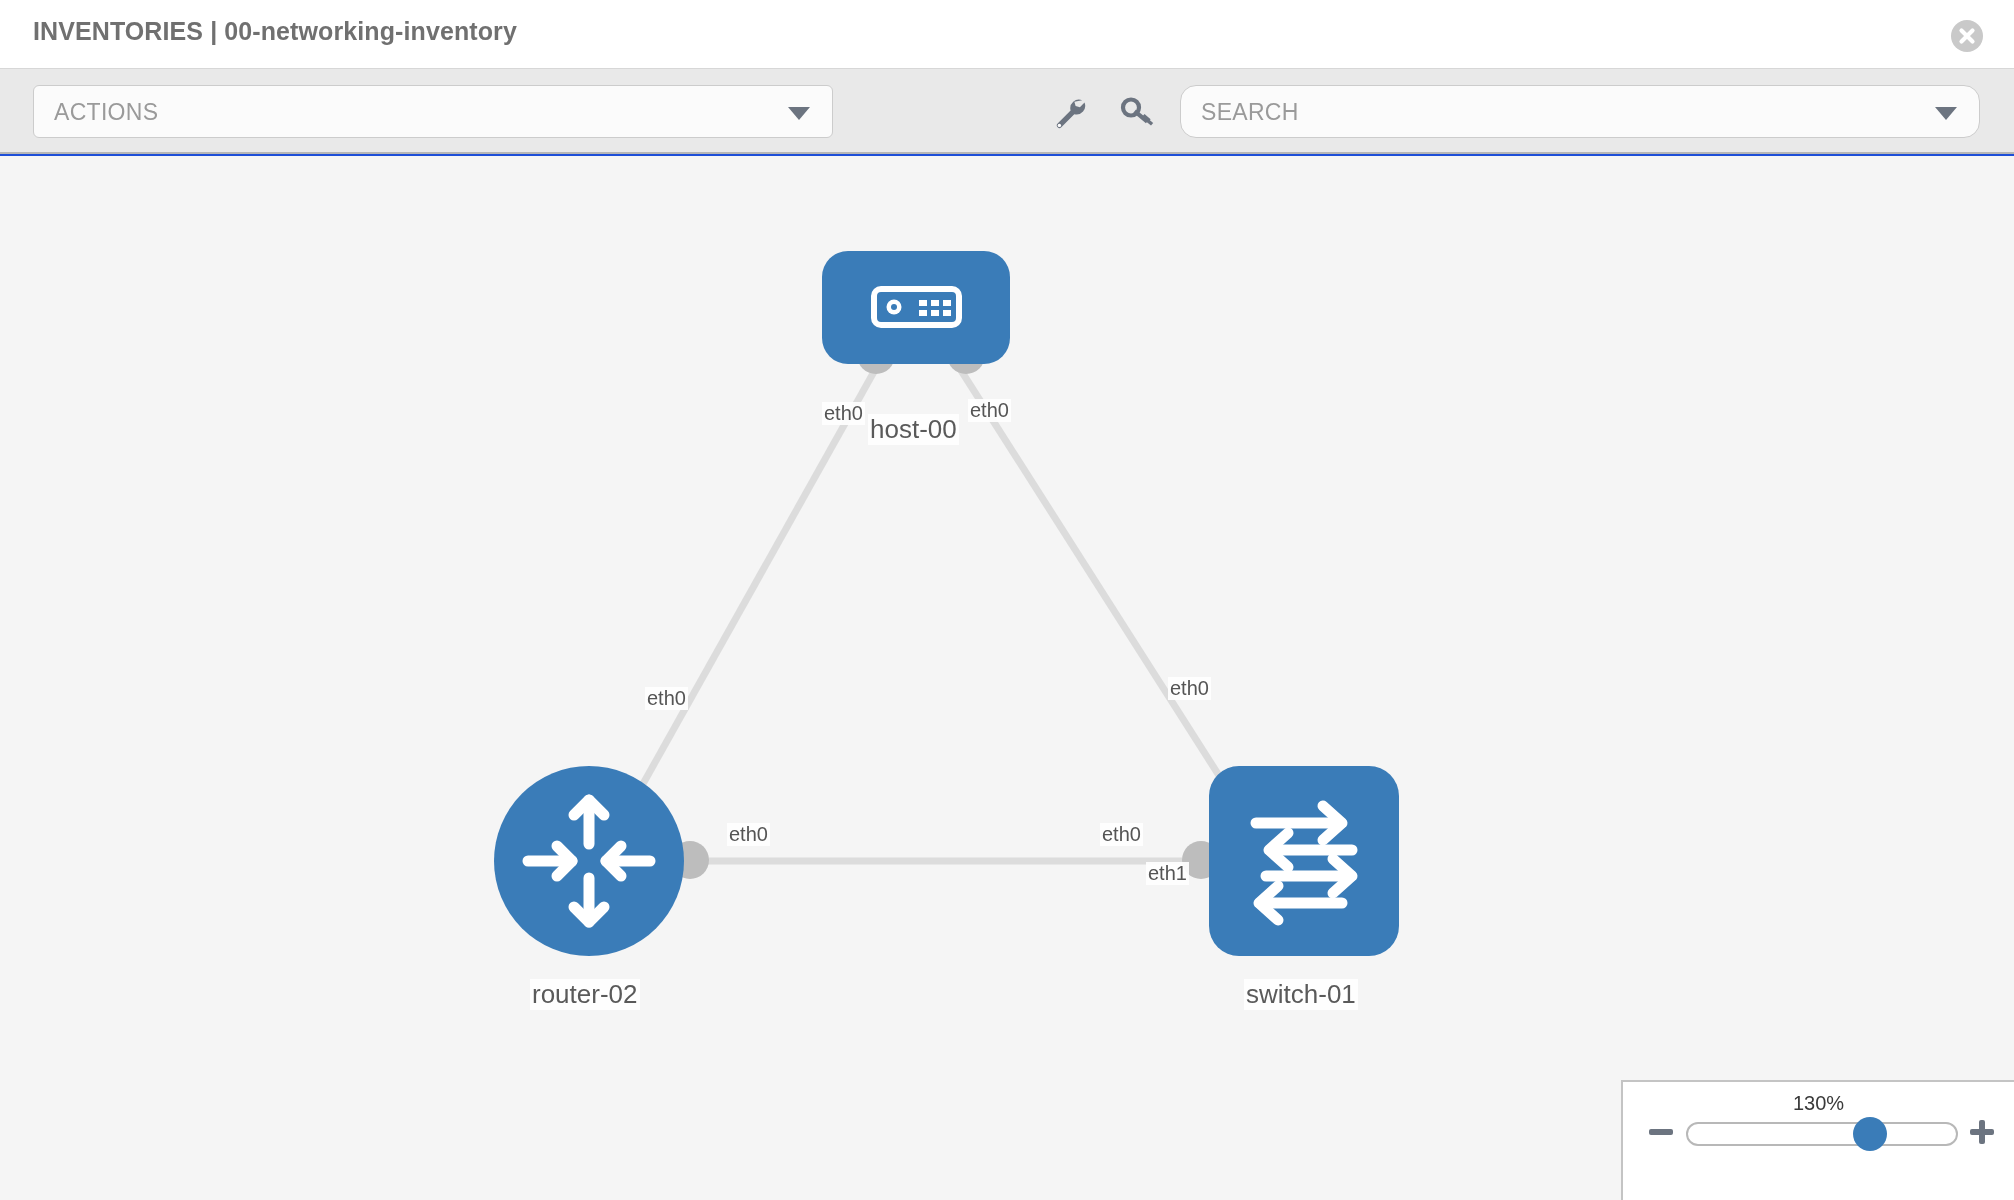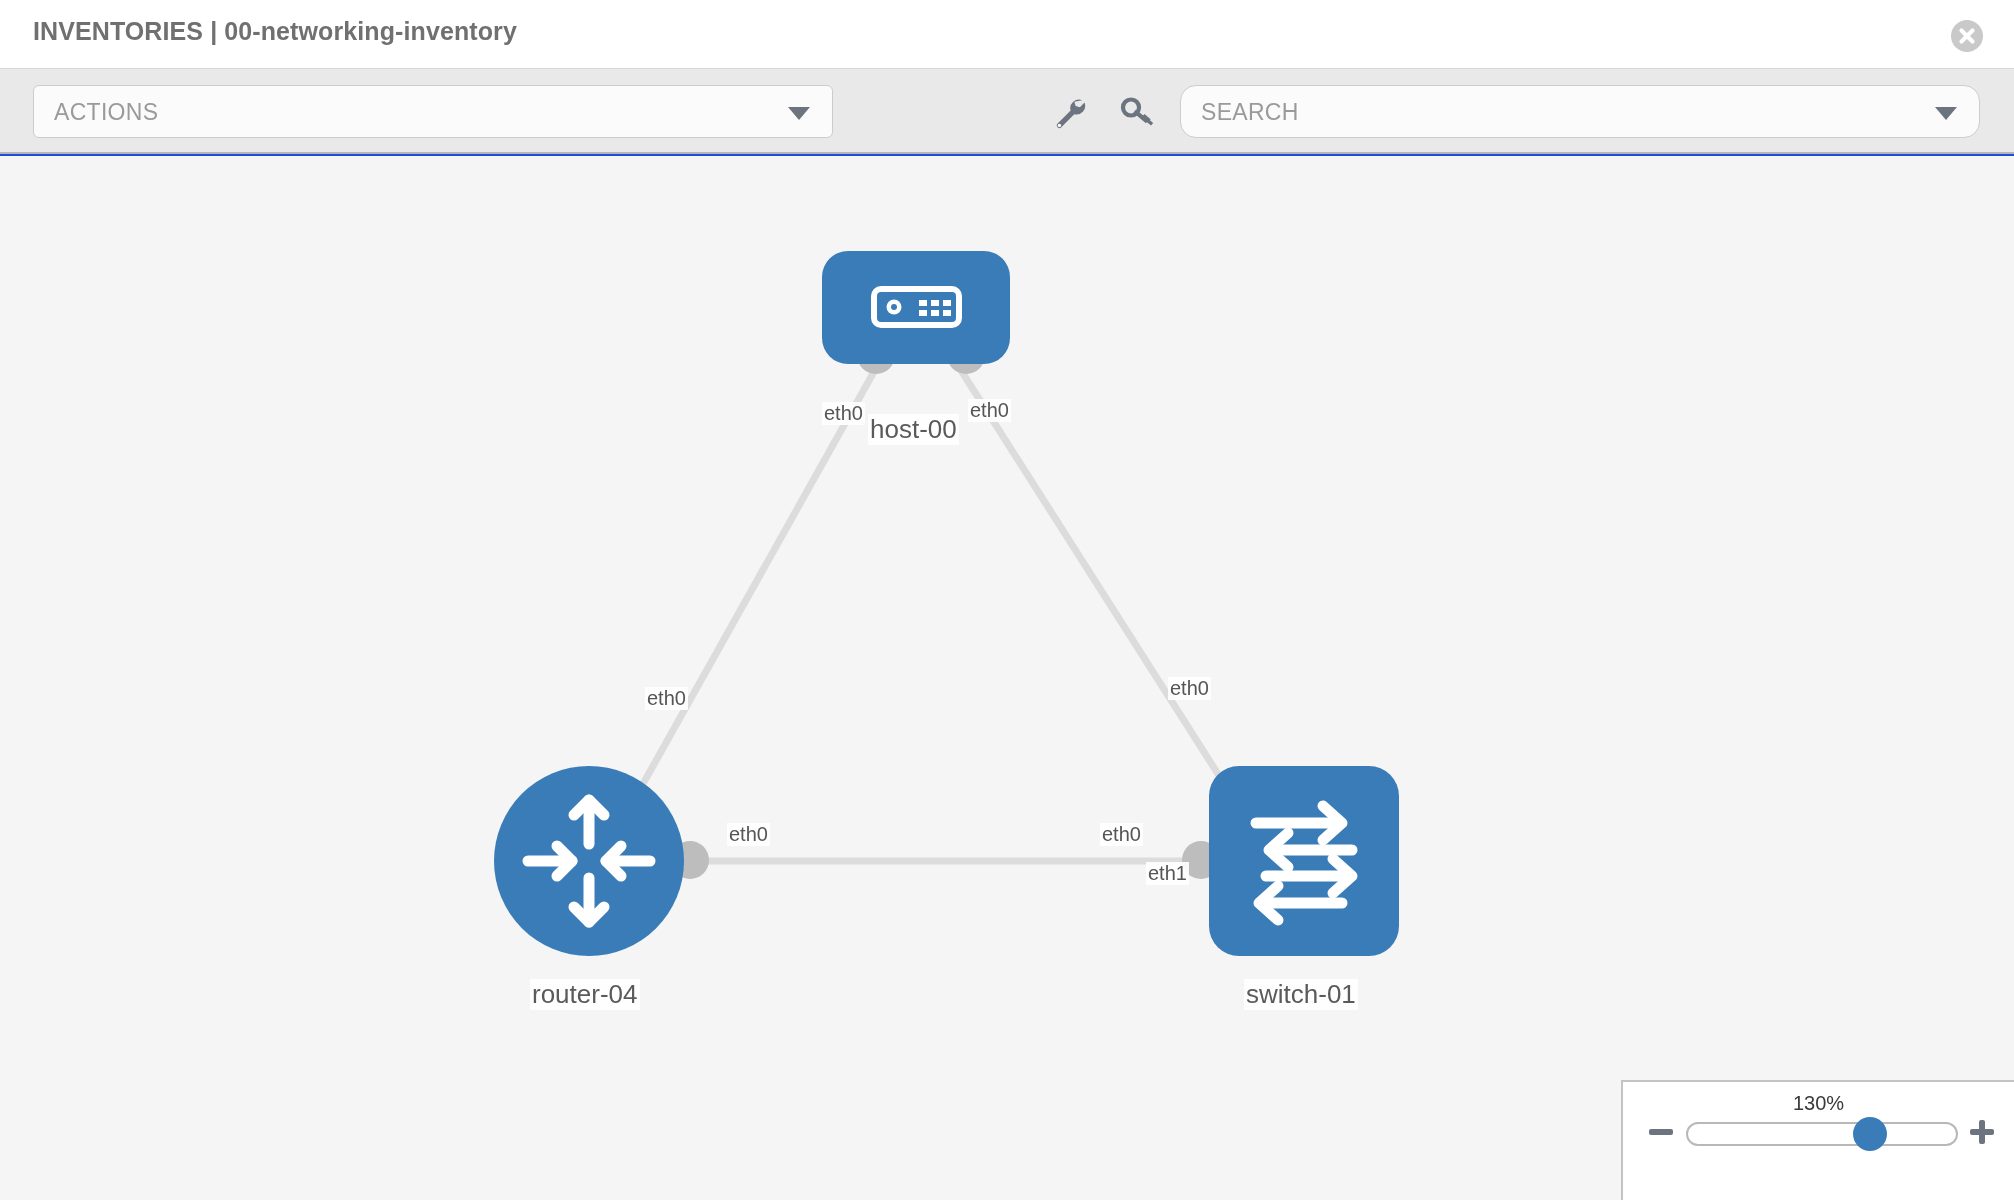--- a/index.html
+++ b/index.html
@@ -332,21 +332,21 @@
 
             <path d="M34 95 L78 95"></path>
             <path d="M63 80 L78 95 L63 110"></path>
 
             <path d="M156 95 L112 95"></path>
             <path d="M127 80 L112 95 L127 110"></path>
           </g>
         </svg>
       </div>
     </div>
-    <div class="node-label" style="left:530px; top:823px;">router-04</div>
+    <div class="node-label" style="left:530px; top:823px;">router-02</div>
 
     <div class="node node-switch" style="left:1209px; top:610px; width:190px; height:190px;">
       <div class="shape"></div>
       <div class="glyph">
         <svg width="190" height="190" viewBox="0 0 190 190">
           <g stroke="#ffffff" stroke-width="11" stroke-linecap="round" stroke-linejoin="round" fill="none">
 
             <path d="M47 57 L132 57"></path>
             <path d="M114 40 L133 57 L114 74"></path>
 

